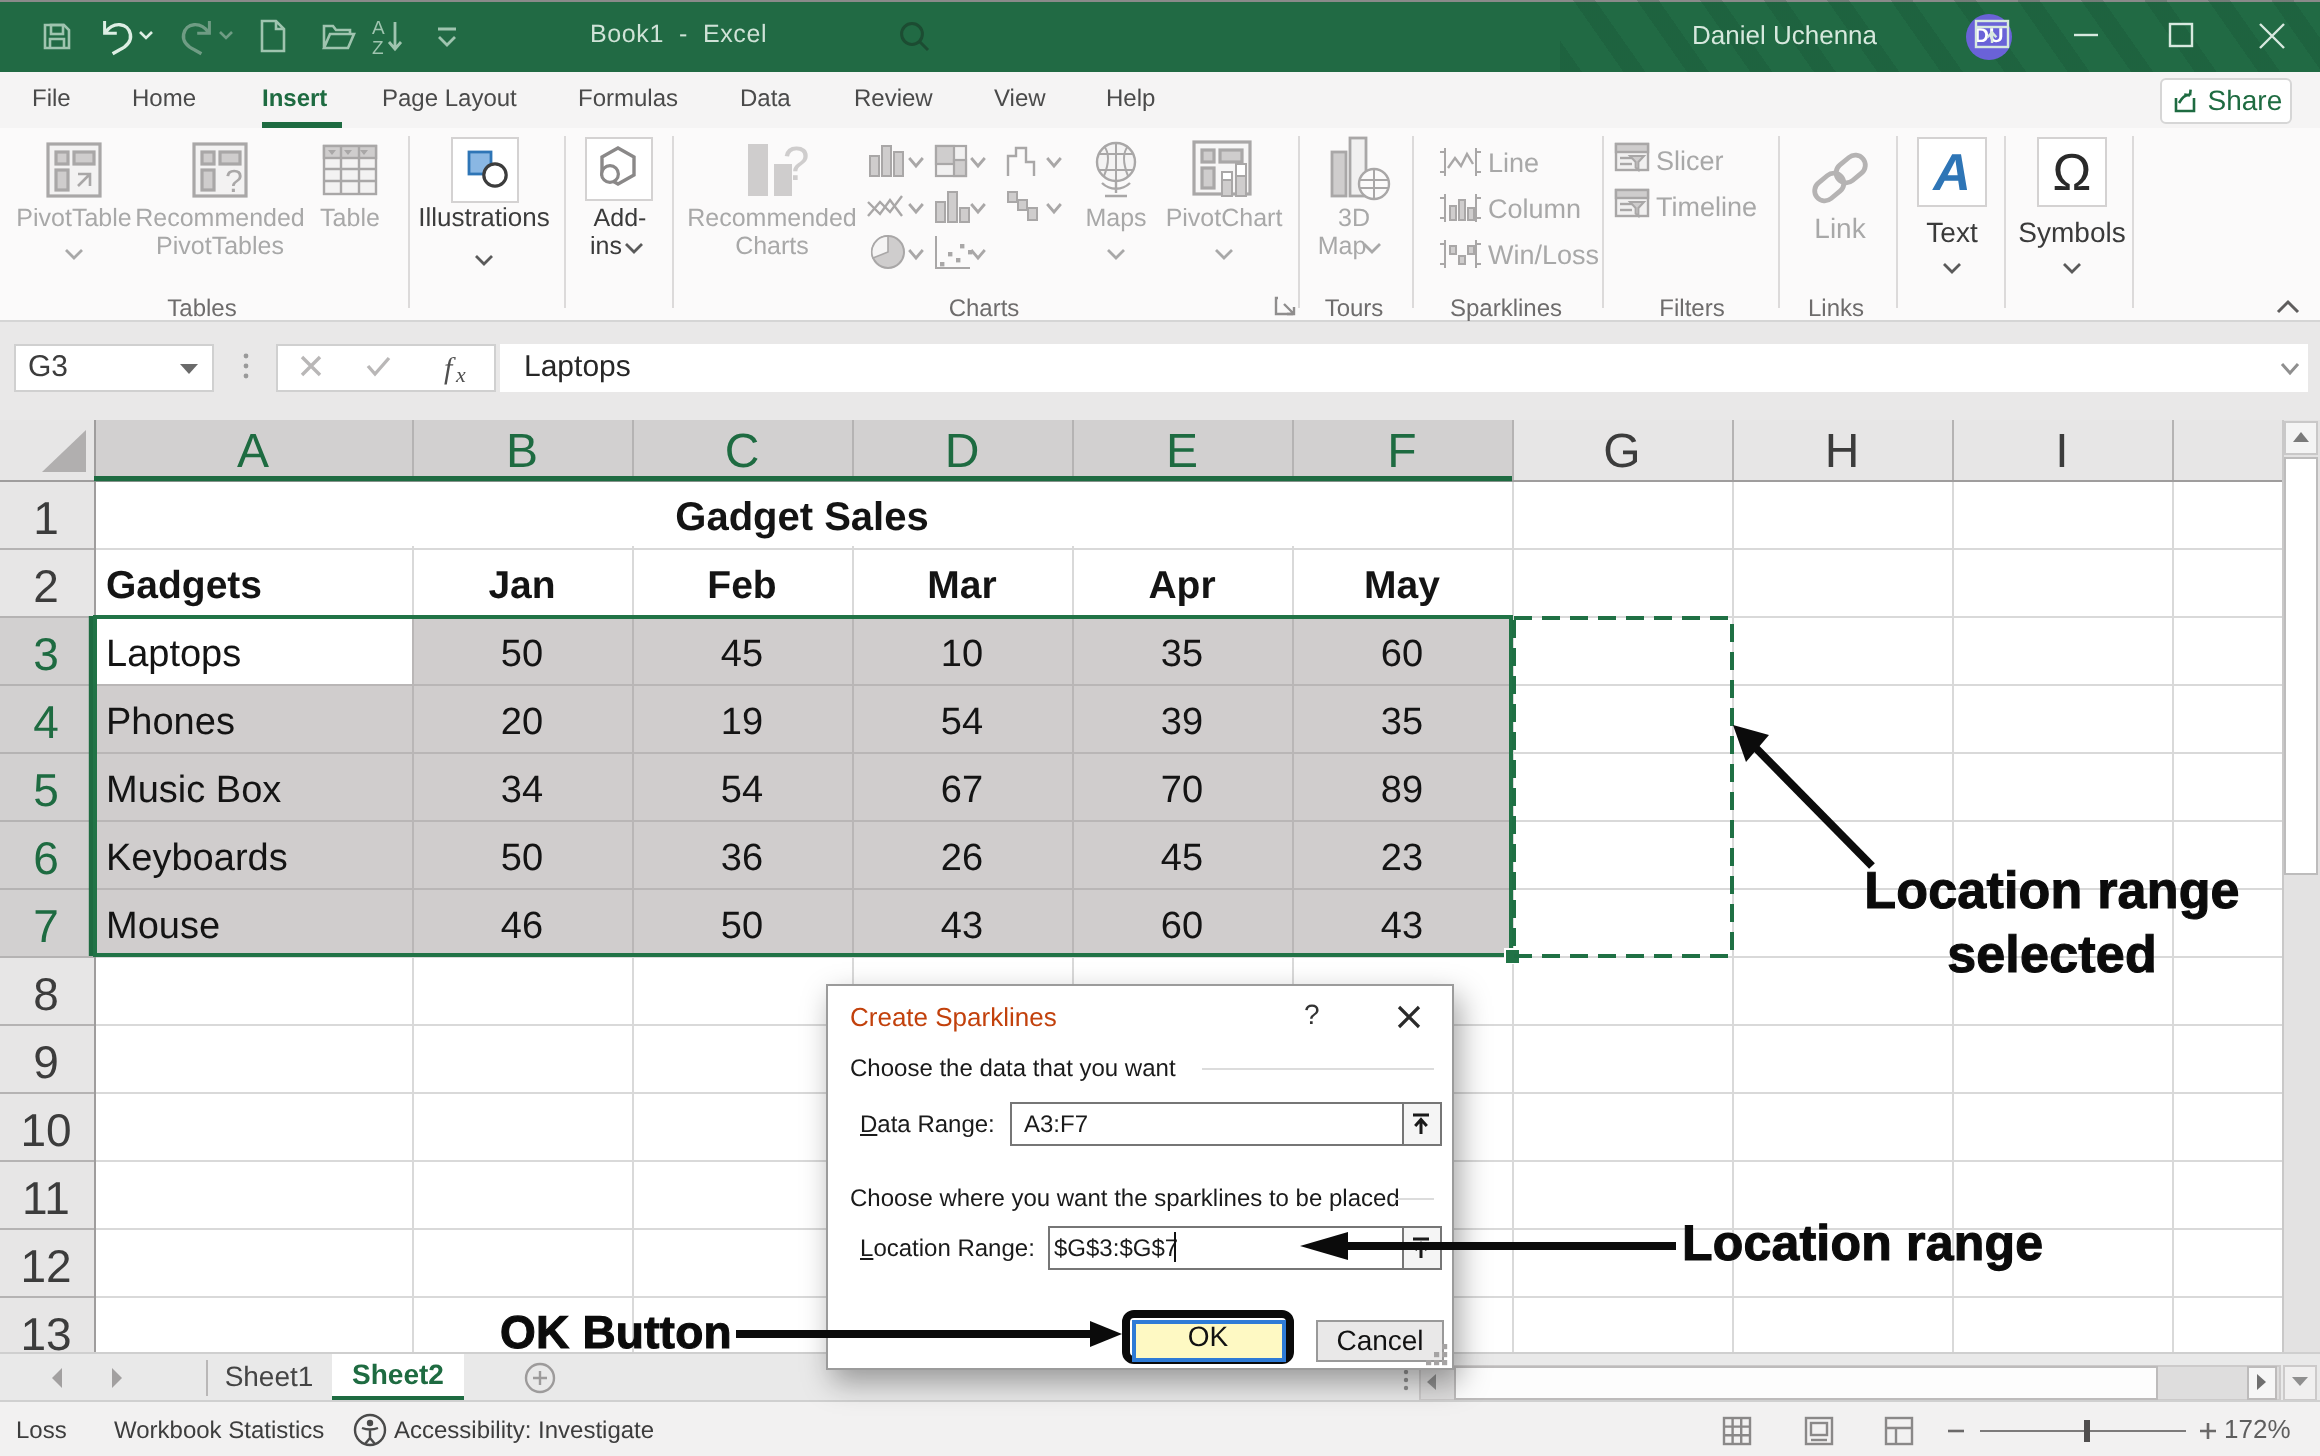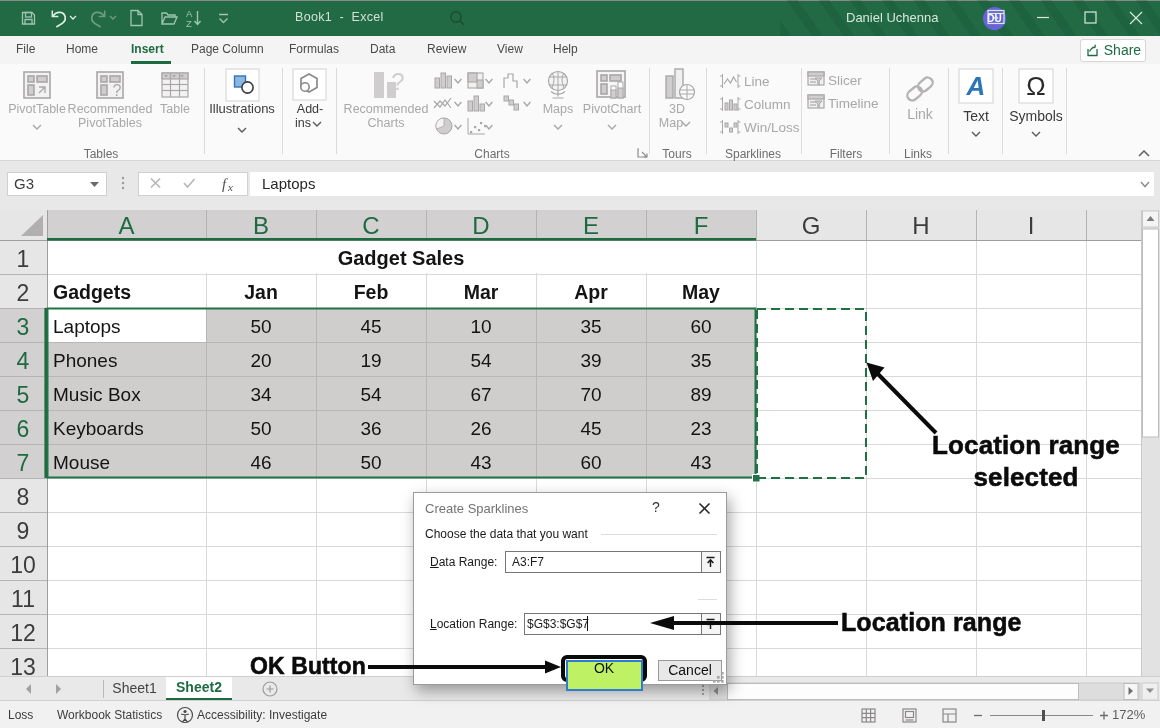--- a/index.html
+++ b/index.html
@@ -84,21 +84,21 @@
 <rect x="1085" y="12" width="11" height="11"></rect>
 <path d="M1130 12 l12 12 M1142 12 l-12 12"></path>
 </g>
 </svg>
 </div>
 
 <div id="tabrow">
   <span class="tab" style="left:16px">File</span>
   <span class="tab" style="left:66px">Home</span>
   <span class="tab sel" style="left:131px">Insert</span>
-  <span class="tab" style="left:191px">Page Column</span>
+  <span class="tab" style="left:191px">Page Layout</span>
   <span class="tab" style="left:289px">Formulas</span>
   <span class="tab" style="left:370px">Data</span>
   <span class="tab" style="left:427px">Review</span>
   <span class="tab" style="left:497px">View</span>
   <span class="tab" style="left:553px">Help</span>
 </div>
 <div id="insunder"></div>
 <div id="sharebtn"><svg width="15" height="14" style="vertical-align:-2px" xmlns="http://www.w3.org/2000/svg">
       <path d="M3 6 v6.5 h9 V6 M4.5 8.5 q2.5 -4.5 5.5 -4 M10 4.7 l0.3 -2.9 M10 4.7 l-2.9 -0.4" stroke="#1e6b41" fill="none" stroke-width="1.3"></path>
     </svg> <b style="font-weight:normal">Share</b></div>
@@ -512,45 +512,46 @@
 <path d="M119 9.5 h8"></path>
 <path d="M135 9.5 h103" stroke-width="0.9" stroke="#7d7b7b"></path>
 <rect x="187" y="4" width="3" height="11" fill="#504e4e" stroke="none"></rect>
 <path d="M245 9.5 h8 M249 5.5 v8"></path>
 </g>
 </svg>
 <span class="abs" style="left:1112px;top:6px;font-size:13px;color:#5e5e5e">172%</span>
 </div>
 
 <div id="dlg">
-<div class="abs" style="left:11px;top:8px;font-size:13px;color:#737373">Create Sparklines</div>
+<div class="abs" style="left:11px;top:8px;font-size:13px;color:#c2410c">Create Sparklines</div>
 <div class="abs" style="left:238px;top:6px;font-size:14px;color:#333">?</div>
 <svg class="abs" style="left:284px;top:9px" width="14" height="14" xmlns="http://www.w3.org/2000/svg">
       <path d="M1.5 1.5 l10 10 M11.5 1.5 l-10 10" stroke="#2a2a2a" stroke-width="1.6"></path>
     </svg>
 <div class="abs" style="left:11px;top:34px;white-space:nowrap">Choose the data that you want</div>
 <div class="abs" style="left:187px;top:41px;width:116px;border-top:1px solid #dcdcdc"></div>
 <div class="abs" style="left:16px;top:62px"><u>D</u>ata Range:</div>
 <div class="abs" style="left:91px;top:58px;width:216px;height:22px;border:1px solid #767676"></div>
 <div class="abs" style="left:98px;top:62px">A3:F7</div>
 <div class="abs" style="left:287px;top:59px;width:19px;height:20px;border-left:1px solid #767676;background:#f5f5f5"></div>
 <svg class="abs" style="left:290px;top:62px" width="14" height="14" xmlns="http://www.w3.org/2000/svg">
       <path d="M2.5 2.5 h8 M6.5 12 v-7 M3.6 8 l2.9 -3.2 l2.9 3.2" stroke="#1a1a1a" stroke-width="1.5" fill="none"></path>
     </svg>
+<div class="abs" style="left:11px;top:99px;white-space:nowrap">Choose where you want the sparklines to be placed</div>
 <div class="abs" style="left:284px;top:106px;width:19px;border-top:1px solid #dcdcdc"></div>
 <div class="abs" style="left:16px;top:124px"><u>L</u>ocation Range:</div>
 <div class="abs" style="left:110px;top:120px;width:197px;height:22px;border:1px solid #767676"></div>
 <div class="abs" style="left:113px;top:124px">$G$3:$G$7</div>
 <div class="abs" style="left:173px;top:123px;width:1px;height:15px;background:#111"></div>
 <div class="abs" style="left:287px;top:121px;width:19px;height:20px;border-left:1px solid #767676;background:#f5f5f5"></div>
 <svg class="abs" style="left:290px;top:124px" width="14" height="14" xmlns="http://www.w3.org/2000/svg">
       <path d="M2.5 2.5 h8 M6.5 12 v-7 M3.6 8 l2.9 -3.2 l2.9 3.2" stroke="#1a1a1a" stroke-width="1.5" fill="none"></path>
     </svg>
 <div class="abs" style="left:147px;top:162px;width:86px;height:27px;border:4px solid #0a0a0a;border-radius:6px;background:#fff">
-      <div class="abs" style="left:0.5px;top:0.5px;width:77px;height:31px;border:2px solid #2e7bd6;background:#bef264;font-size:14px;color:#111;text-align:center;line-height:13px">OK</div>
+      <div class="abs" style="left:0.5px;top:0.5px;width:77px;height:21px;border:2px solid #2e7bd6;background:#fef9c3;font-size:14px;color:#111;text-align:center;line-height:13px">OK</div>
     </div>
 <div class="abs" style="left:244px;top:167px;width:64px;height:21px;background:#e9e8e8;border:1px solid #999;font-size:14px;color:#111;text-align:center;line-height:19px">Cancel</div>
 <svg class="abs" style="left:298px;top:178px" width="14" height="14" xmlns="http://www.w3.org/2000/svg">
       <g fill="#a5a3a3">
         <rect x="9" y="1" width="2.6" height="2.6"></rect>
         <rect x="5" y="5" width="2.6" height="2.6"></rect>
         <rect x="9" y="5" width="2.6" height="2.6"></rect>
         <rect x="1" y="9" width="2.6" height="2.6"></rect>
         <rect x="5" y="9" width="2.6" height="2.6"></rect>
         <rect x="9" y="9" width="2.6" height="2.6"></rect>

